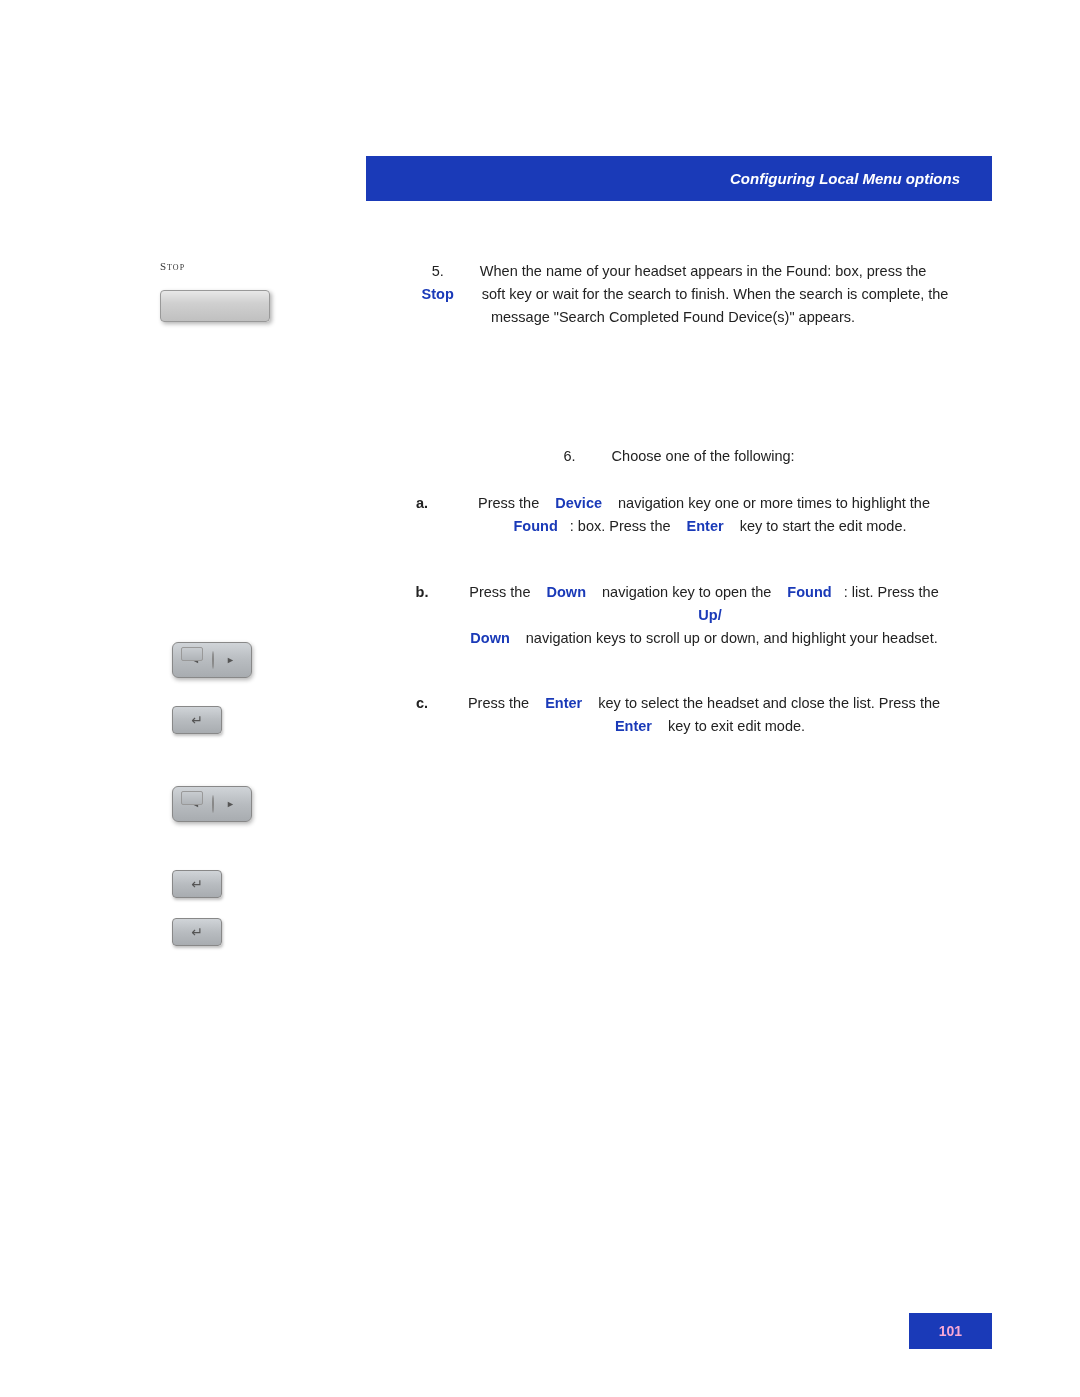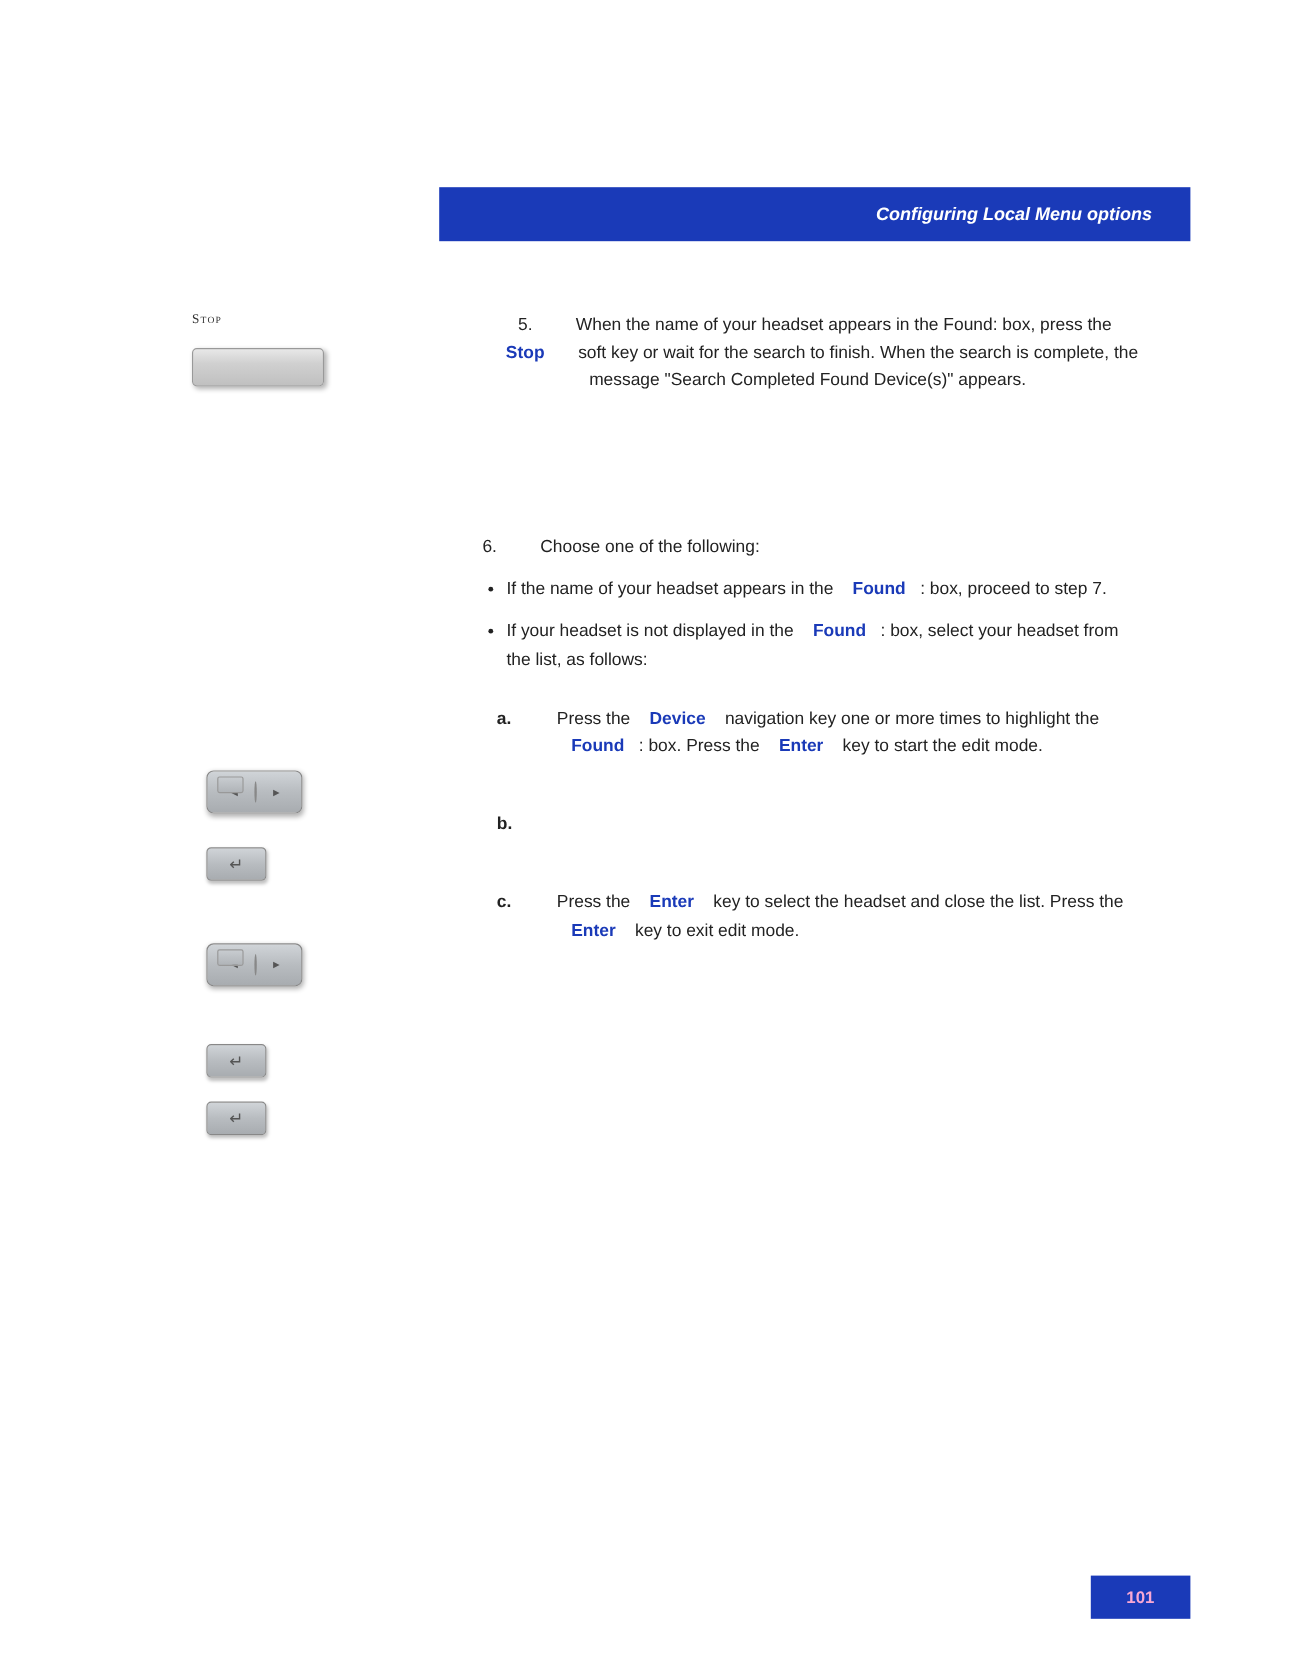--- a/index.html
+++ b/index.html
@@ -158,20 +158,21 @@
       font-size: 14.5px;
       text-align: center;
     }
 
     
     .step6-block {
       position: absolute;
       top: 185px;
       left: 0;
       right: 0;
+      text-align: center;
     }
     .step6-block p {
       line-height: 1.6;
       font-size: 14.5px;
       margin-bottom: 10px;
     }
     .bullet-list {
       list-style: disc;
       padding-left: 20px;
       margin-bottom: 14px;
@@ -264,36 +265,29 @@
       <span>When the name of your headset appears in the Found: box, press the </span><span class="highlight-blue">Stop</span><span> soft key or wait for the search to finish. When the search is complete, the message "Search Completed Found Device(s)" appears.</span>
     </p>
   </div>
 
   <div class="step6-block">
     <p>
       <span>6.&nbsp;&nbsp;</span>
       <span>Choose one of the following:</span>
     </p>
 
-    <ul class="bullet-list">
-      <li>
-        If the name of your headset appears in the <span class="highlight-blue">Found</span>: box, proceed to step 7.
-      </li>
-      <li>
-        If your headset is not displayed in the <span class="highlight-blue">Found</span>: box, select your headset from the list, as follows:
-      </li>
-    </ul>
 
     <ol class="sub-list">
       <li>
         <span class="sub-letter">a.</span>
         <span>Press the <span class="highlight-blue">Device</span> navigation key one or more times to highlight the <span class="highlight-blue">Found</span>: box. Press the <span class="highlight-blue">Enter</span> key to start the edit mode.</span>
       </li>
       <li>
         <span class="sub-letter">b.</span>
+        <span>Press the <span class="highlight-blue">Down</span> navigation key to open the <span class="highlight-blue">Found</span>: list. Press the <span class="highlight-blue">Up/<br>Down</span> navigation keys to scroll up or down, and highlight your headset.</span>
       </li>
       <li>
         <span class="sub-letter">c.</span>
         <span>Press the <span class="highlight-blue">Enter</span> key to select the headset and close the list. Press the <span class="highlight-blue">Enter</span> key to exit edit mode.</span>
       </li>
     </ol>
   </div>
 
 </div>
 

